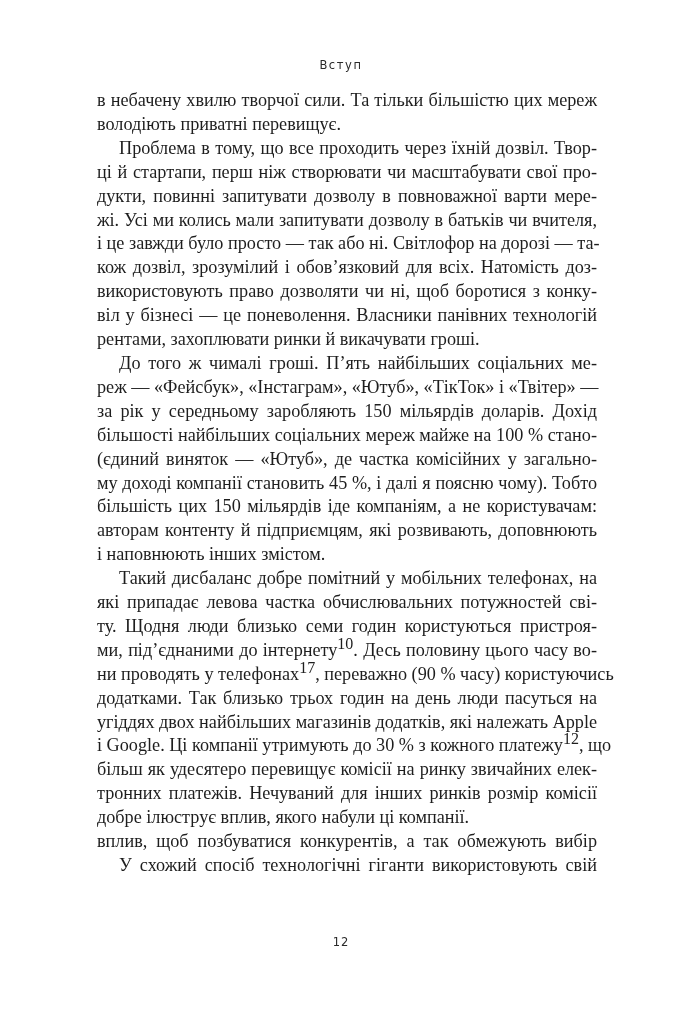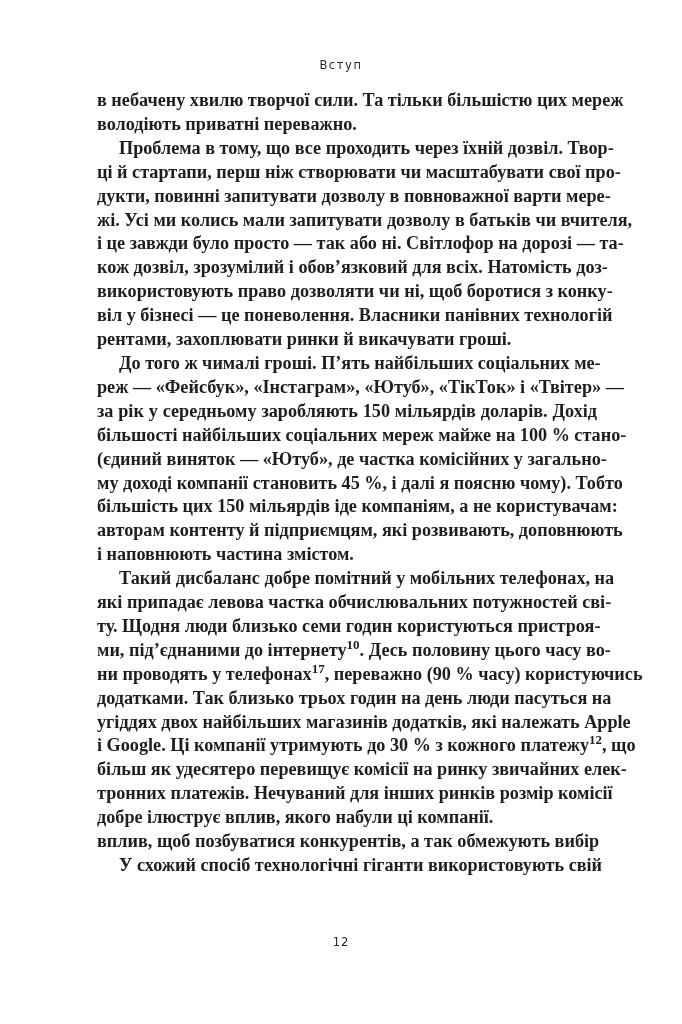--- a/index.html
+++ b/index.html
@@ -23,43 +23,43 @@
       position: absolute;
       top: 89px; left: 97px;
       width: 500px;
       font-family: "Liberation Serif", serif;
       font-size: 18.2px;
       line-height: 23.9px;
       text-align: justify;
       color: #1e1e1e;
     }
     .para { margin: 0; }
-    .para .line { display: block; white-space: nowrap; text-align-last: justify; text-align: justify; font-weight: bold; }
+    .para .line { display: block; white-space: nowrap; text-align-last: justify; text-align: justify; }
     .para .line.last { text-align-last: left; }
     .para .line.first { text-indent: 22px; }
-    sup { font-size: 13px; line-height: 0; vertical-align: 7px; }
+    sup { font-size: 16px; line-height: 0; vertical-align: 7px; }
     .page-number {
       position: absolute;
       top: 935px; left: 0; width: 682px;
       text-align: center;
       font-family: "DejaVu Sans", sans-serif;
       font-size: 11.5px;
       letter-spacing: 1px;
       color: #2a2a2a;
     }
   </style>
 </head>
 <body>
 
 <div class="running-head">Вступ</div>
 
 <div class="text-block" id="text-block">
     <div class="para">
       <span class="line">в небачену хвилю творчої сили. Та тільки більшістю цих мереж</span>
-      <span class="line last">володіють приватні переважно.</span>
+      <span class="line last">володіють приватні перевищує.</span>
     </div>
     <div class="para">
       <span class="line first">Проблема в тому, що все проходить через їхній дозвіл. Твор-</span>
       <span class="line">ці й стартапи, перш ніж створювати чи масштабувати свої про-</span>
       <span class="line">дукти, повинні запитувати дозволу в повноважної варти мере-</span>
       <span class="line">жі. Усі ми колись мали запитувати дозволу в батьків чи вчителя,</span>
       <span class="line">і це завжди було просто — так або ні. Світлофор на дорозі — та-</span>
       <span class="line">кож дозвіл, зрозумілий і обов’язковий для всіх. Натомість доз-</span>
       <span class="line">використовують право дозволяти чи ні, щоб боротися з конку-</span>
       <span class="line">віл у бізнесі — це поневолення. Власники панівних технологій</span>
@@ -67,21 +67,21 @@
     </div>
     <div class="para">
       <span class="line first">До того ж чималі гроші. П’ять найбільших соціальних ме-</span>
       <span class="line">реж — «Фейсбук», «Інстаграм», «Ютуб», «ТікТок» і «Твітер» —</span>
       <span class="line">за рік у середньому заробляють 150 мільярдів доларів. Дохід</span>
       <span class="line">більшості найбільших соціальних мереж майже на 100 % стано-</span>
       <span class="line">(єдиний виняток — «Ютуб», де частка комісійних у загально-</span>
       <span class="line">му доході компанії становить 45 %, і далі я поясню чому). Тобто</span>
       <span class="line">більшість цих 150 мільярдів іде компаніям, а не користувачам:</span>
       <span class="line">авторам контенту й підприємцям, які розвивають, доповнюють</span>
-      <span class="line last">і наповнюють частина змістом.</span>
+      <span class="line last">і наповнюють інших змістом.</span>
     </div>
     <div class="para">
       <span class="line first">Такий дисбаланс добре помітний у мобільних телефонах, на</span>
       <span class="line">які припадає левова частка обчислювальних потужностей сві-</span>
       <span class="line">ту. Щодня люди близько семи годин користуються пристроя-</span>
       <span class="line">ми, під’єднаними до інтернету<sup>10</sup>. Десь половину цього часу во-</span>
       <span class="line">ни проводять у телефонах<sup>17</sup>, переважно (90 % часу) користуючись</span>
       <span class="line">додатками. Так близько трьох годин на день люди пасуться на</span>
       <span class="line">угіддях двох найбільших магазинів додатків, які належать Apple</span>
       <span class="line">і Google. Ці компанії утримують до 30 % з кожного платежу<sup>12</sup>, що</span>

